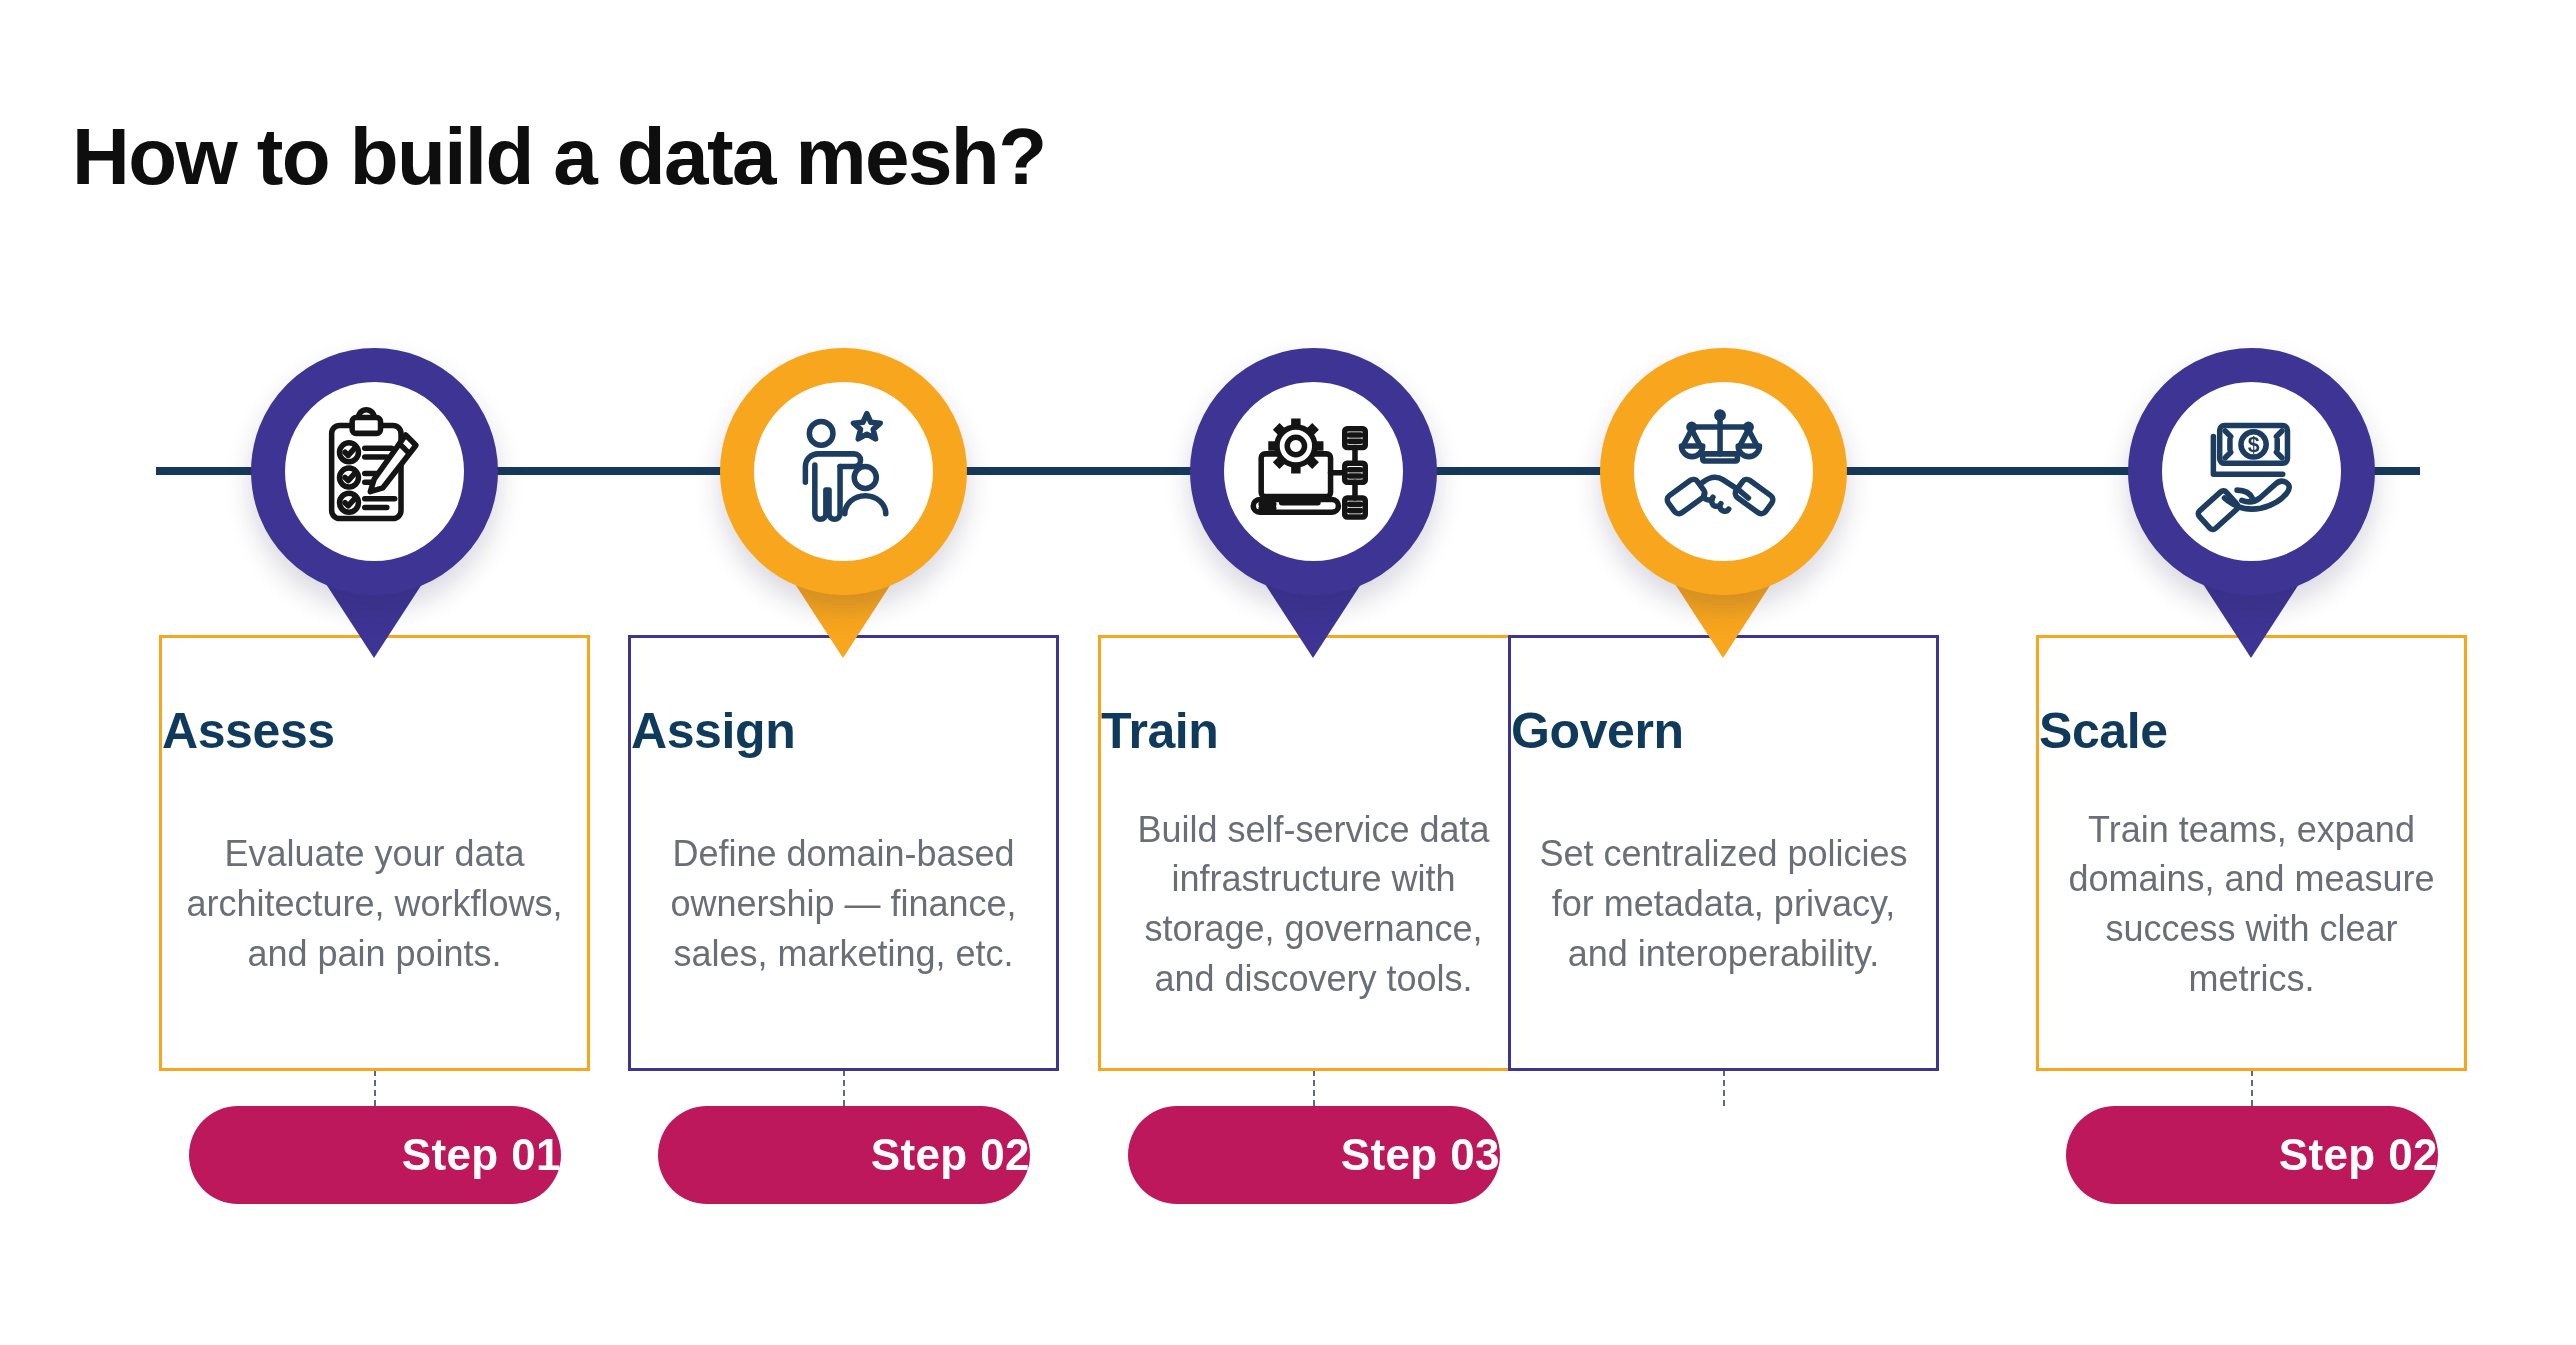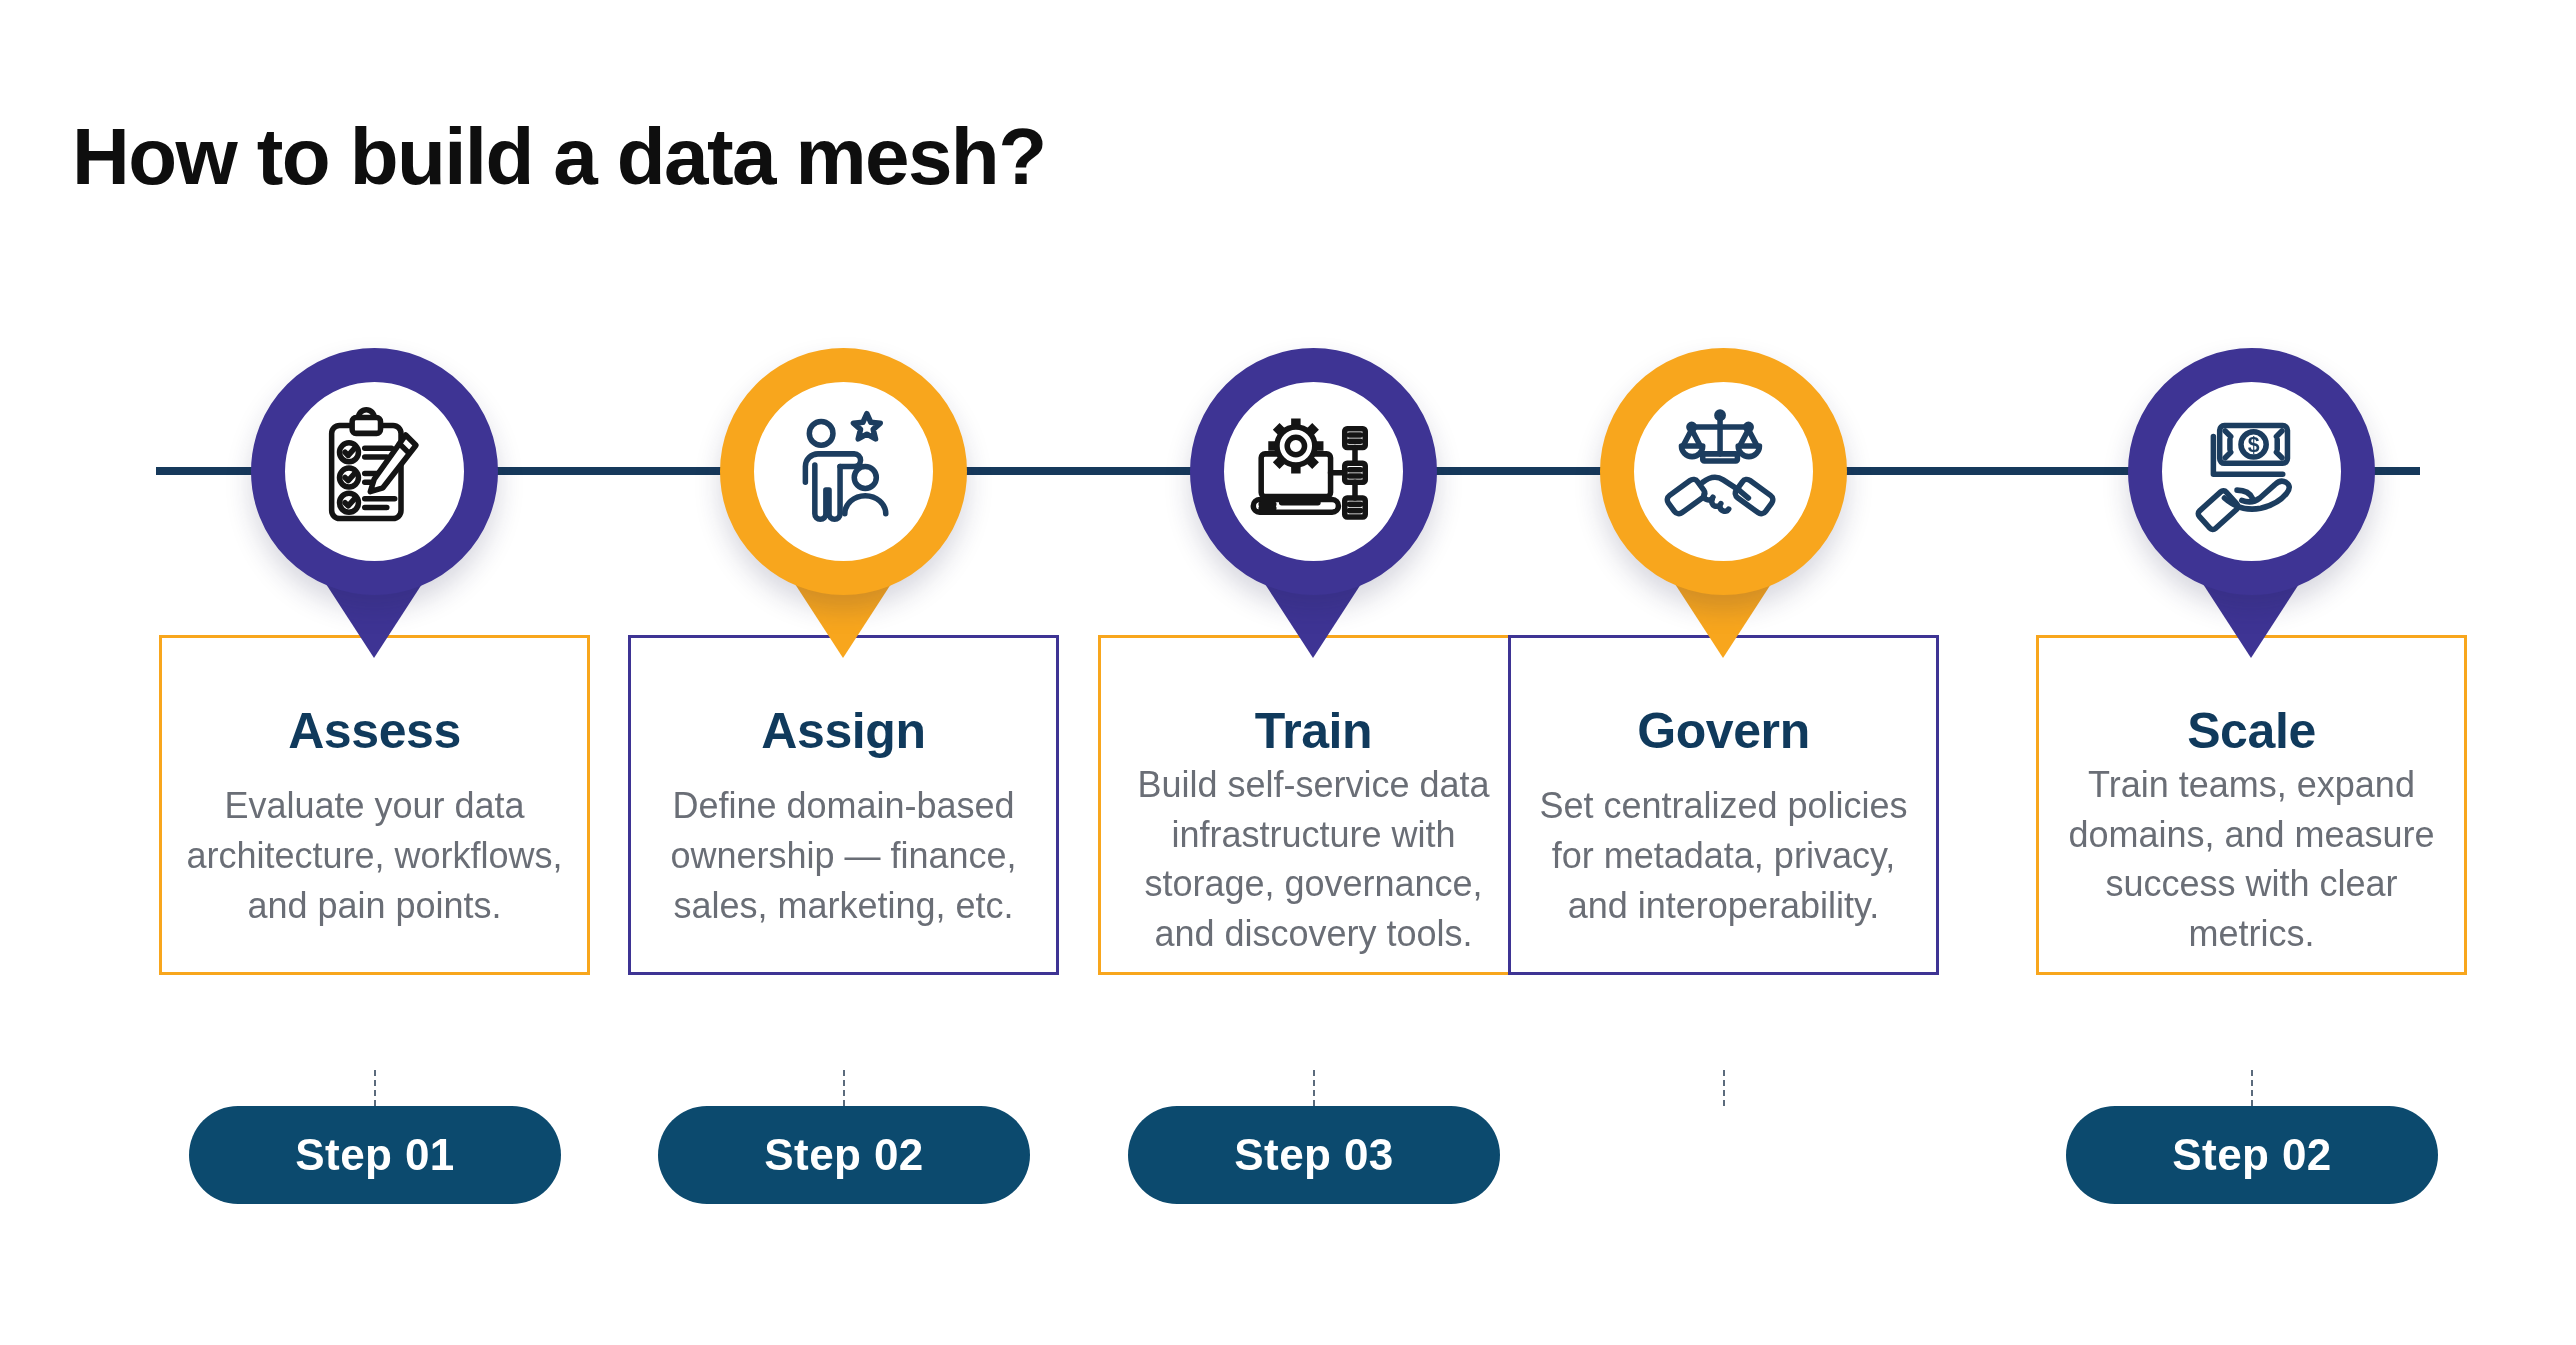--- a/index.html
+++ b/index.html
@@ -78,28 +78,28 @@
     justify-content: center;
     box-shadow: 0 14px 26.5px rgba(35, 35, 75, 0.18);
   }
   .step-circle svg { display: block; }
 
   .step-card {
     position: absolute;
     left: 0;
     top: 602px;
     width: 431px;
-    height: 340px;
+    height: 436px;
     box-sizing: border-box;
     background: #ffffff;
     border: 3.1px solid var(--cardborder);
     z-index: 2;
     display: flex;
     flex-direction: column;
-    align-items: center;
+    align-items: flex-start;
   }
   .card-title {
     margin-top: 64px;
     font-size: 50px;
     font-weight: 700;
     color: #103a5c;
     letter-spacing: -0.4px;
   }
   .card-body {
     flex: 1;
@@ -124,25 +124,25 @@
     border-left: 2.3px dashed #5b6b7c;
     z-index: 1;
   }
 
   .step-pill {
     position: absolute;
     left: 30px;
     top: 1073px;
     width: 372px;
     height: 98px;
-    background: #0c4a6e;
+    background: #be185d;
     border-radius: 55px;
     display: flex;
     align-items: center;
-    justify-content: center;
+    justify-content: flex-end;
     z-index: 2;
   }
   .step-pill-label {
     color: #ffffff;
     font-size: 44px;
     font-weight: 700;
     letter-spacing: 0.4px;
   }
 
   .icon-dark  { stroke: #141414; }

